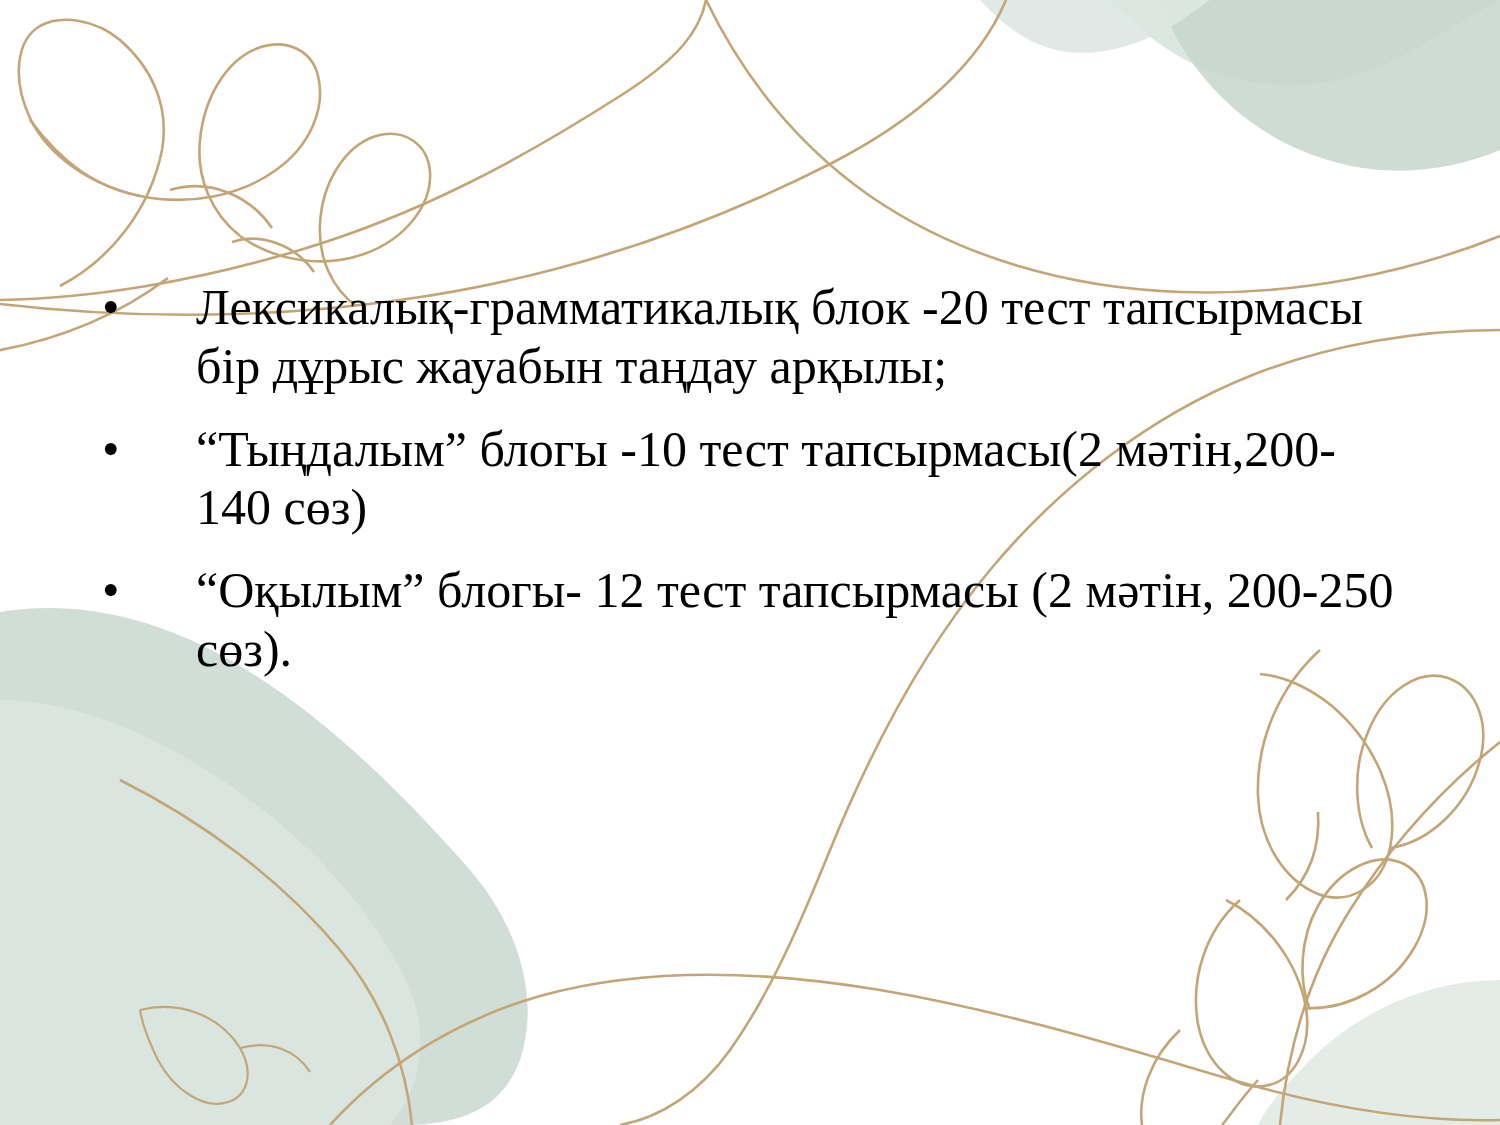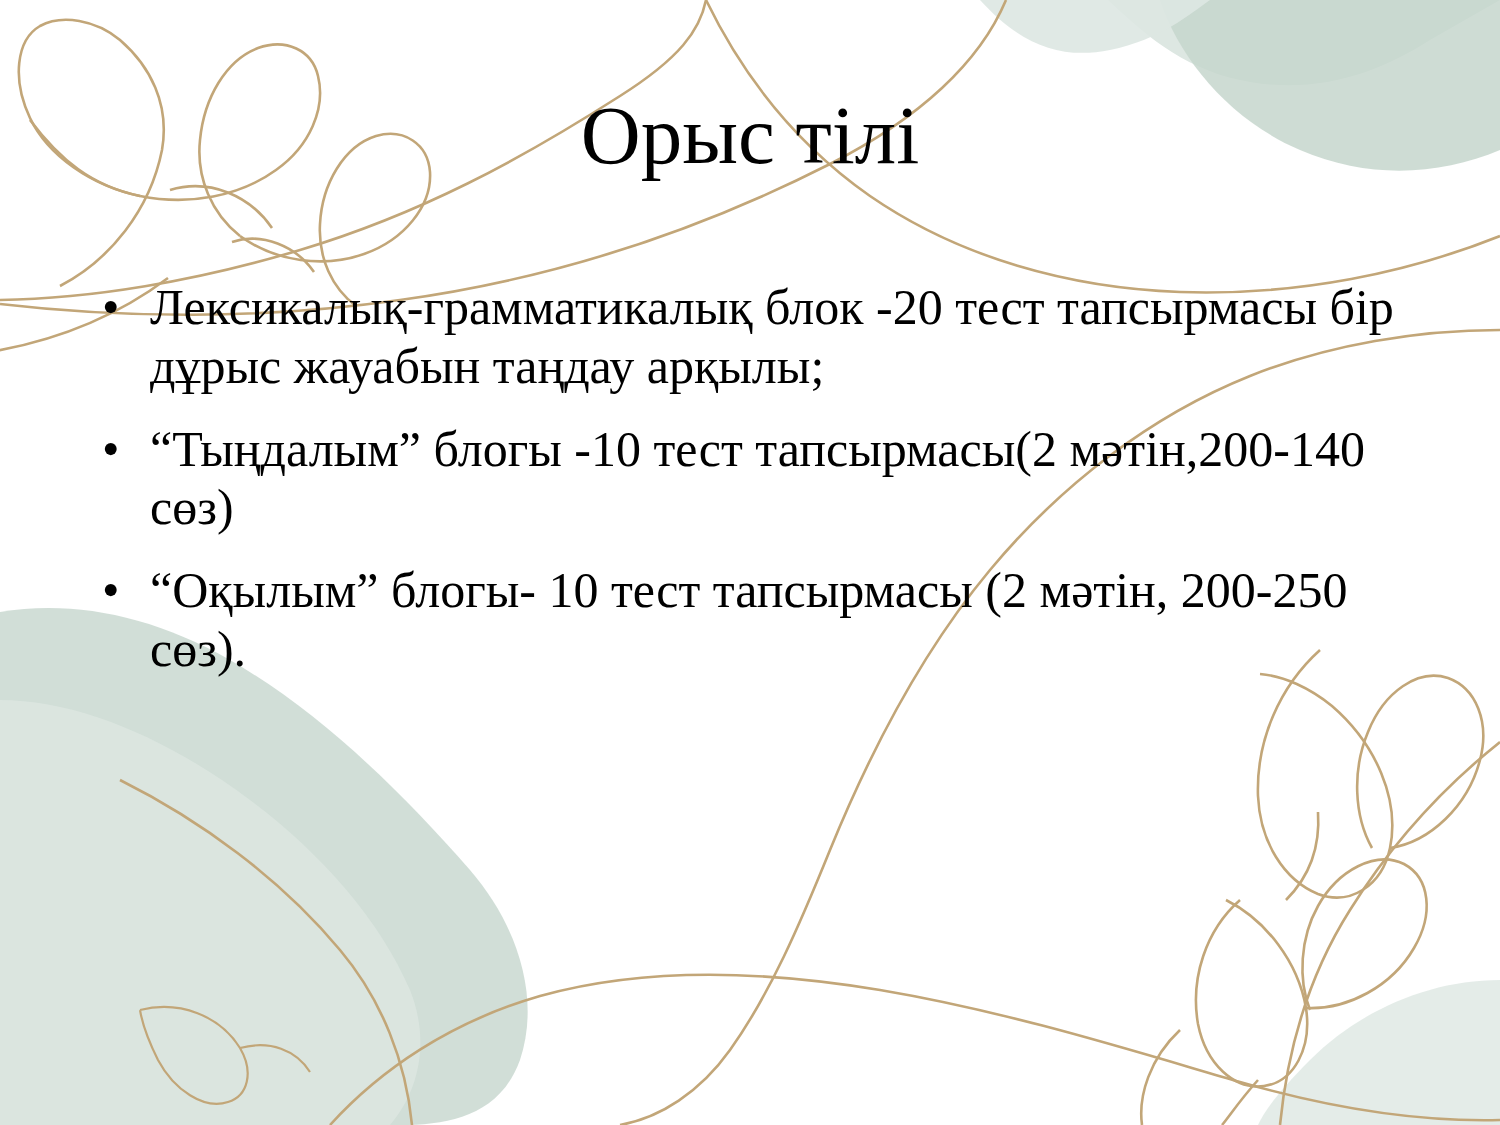--- a/index.html
+++ b/index.html
@@ -72,20 +72,21 @@
     position: absolute;
     left: 14px;
     top: 0;
     font-size: 50px;
     line-height: 1.175;
     color: #000000;
   }
 
   #bullet-list li .bullet-text {
     display: block;
+    margin-left: 46px;
   }
 </style>
 </head>
 <body>
 
 <div id="slide">
 
   <svg id="bg-decor" viewBox="0 0 1500 1125" xmlns="http://www.w3.org/2000/svg" aria-hidden="true">
 
     <path d="M1108 0 C1150 40 1190 72 1250 82 C1320 94 1380 72 1430 40 L1500 0 Z" fill="#dde7e2"></path>
@@ -137,30 +138,29 @@
       <path d="M1258 1080 C1240 1100 1228 1118 1222 1125"></path>
     </g>
 
     <g fill="none" stroke="#c2a678" stroke-width="2.2">
       <path d="M140 1010 C180 1000 220 1016 240 1048 C254 1072 248 1096 228 1102
                C204 1110 174 1090 158 1060 C148 1040 142 1022 140 1010"></path>
       <path d="M240 1048 C270 1040 296 1050 310 1072"></path>
     </g>
   </svg>
 
-  <h1 id="slide-title">Орыс тілі</h1>
 
   <ul id="bullet-list">
     <li>
       <span class="bullet-dot">•</span>
       <span class="bullet-text">Лексикалық-грамматикалық блок -20 тест тапсырмасы бір дұрыс жауабын таңдау арқылы;</span>
     </li>
     <li>
       <span class="bullet-dot">•</span>
       <span class="bullet-text">“Тыңдалым” блогы -10 тест тапсырмасы(2 мәтін,200-140 сөз)</span>
     </li>
     <li>
       <span class="bullet-dot">•</span>
-      <span class="bullet-text">“Оқылым” блогы- 10 тест тапсырмасы (2 мәтін, 200-250 сөз).</span>
+      <span class="bullet-text">“Оқылым” блогы- 12 тест тапсырмасы (2 мәтін, 200-250 сөз).</span>
     </li>
   </ul>
 
 </div>
 
 </body></html>

